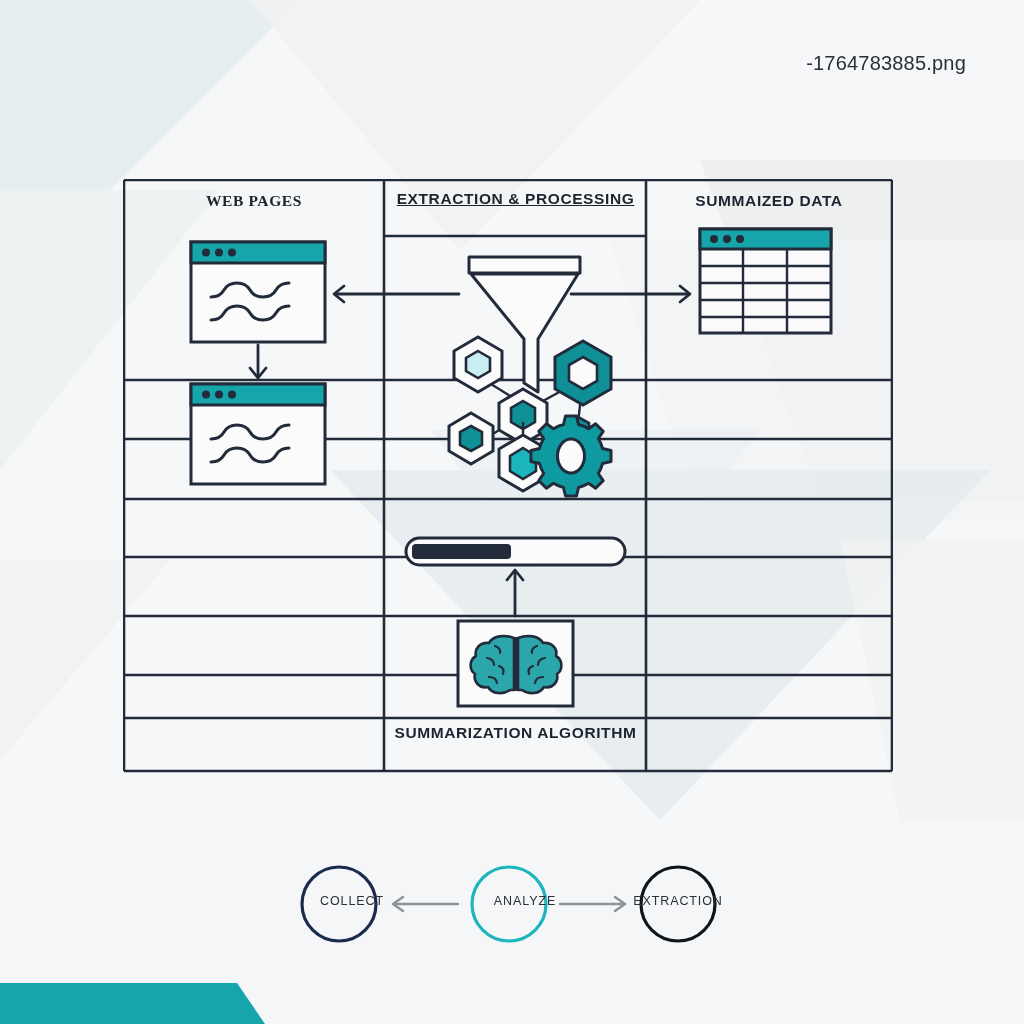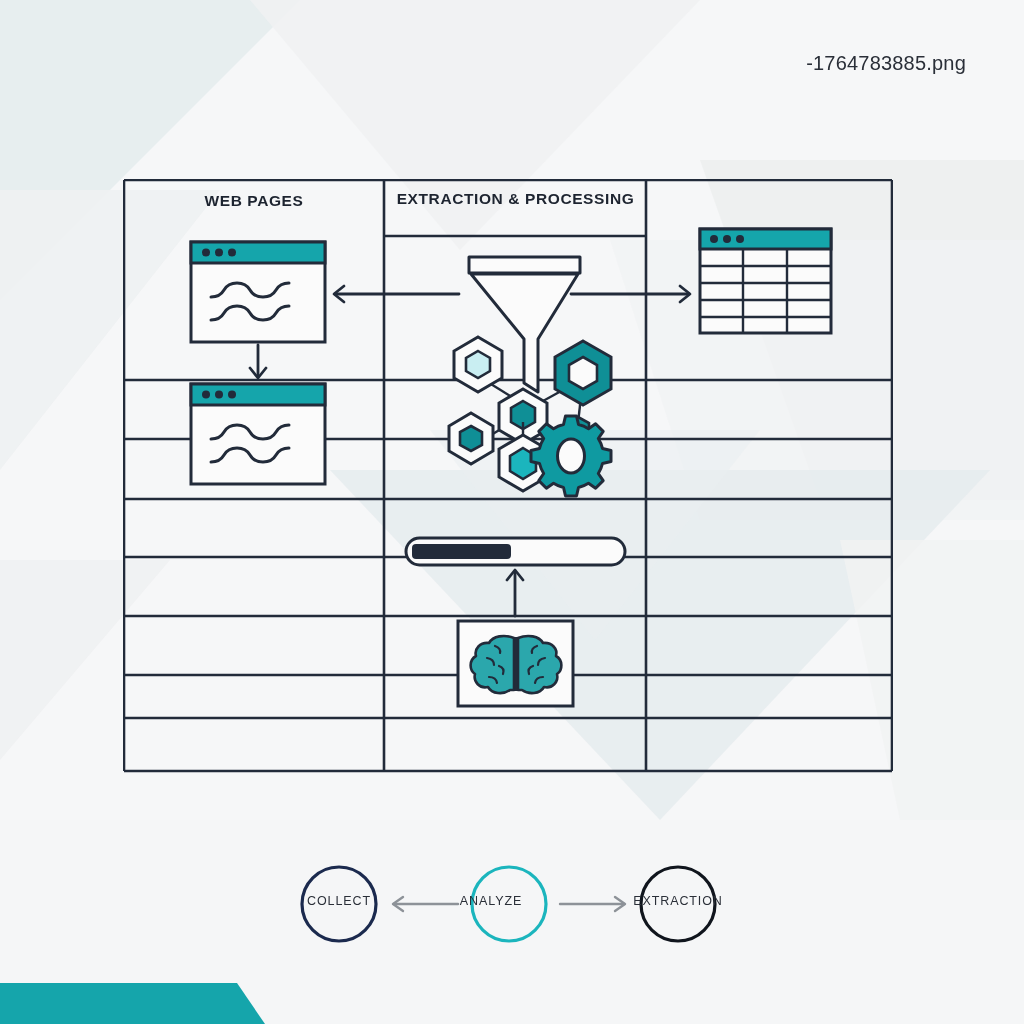--- a/index.html
+++ b/index.html
@@ -52,22 +52,22 @@
   
   .col-header {
     position: absolute;
     text-align: center;
     font-size: 15.5px;
     font-weight: bold;
     color: #1d2430;
     letter-spacing: 0.6px;
     line-height: 1.35;
   }
-  #header-web-pages   { left: 2px;   top: 12px;  width: 258px; }
-  #header-extraction  { left: 262px; top: 10px;  width: 261px; }
+  #header-web-pages   { left: 2px;   top: 12px;  width: 258px; font-family: Liberation Serif, serif; }
+  #header-extraction  { left: 262px; top: 10px;  width: 261px; text-decoration: underline; }
   #header-summarized  { left: 524px; top: 12px;  width: 244px; }
 
   #footer-summarization {
     position: absolute;
     left: 262px;
     top: 544px;
     width: 261px;
     text-align: center;
     font-size: 15.5px;
     font-weight: bold;
@@ -88,22 +88,22 @@
 
   .step-label {
     position: absolute;
     text-align: center;
     font-size: 12.5px;
     letter-spacing: 0.9px;
     color: #2a2f38;
     top: 42px;
     width: 90px;
   }
-  #step-label-collect   { left: 4px; }
-  #step-label-analyze   { left: 156px; }
+  #step-label-collect   { left: 4px; text-align: right; }
+  #step-label-analyze   { left: 190px; }
   #step-label-synsytize { left: 343px; }
 </style>
 </head>
 <body>
 
 <svg id="bg-deco" viewBox="0 0 1024 1024" xmlns="http://www.w3.org/2000/svg">
   <rect x="0" y="0" width="1024" height="1024" fill="#f4f5f6"></rect>
 
   <rect x="0" y="0" width="1024" height="1024" fill="#f6f7f8"></rect>
   <polygon points="0,0 300,0 0,300" fill="#e2ebec" opacity="0.75"></polygon>
@@ -274,21 +274,23 @@
         <line x1="577" y1="121" x2="708" y2="121"></line>
         <line x1="577" y1="138" x2="708" y2="138"></line>
         <line x1="620" y1="70" x2="620" y2="154"></line>
         <line x1="664" y1="70" x2="664" y2="154"></line>
       </g>
     </g>
   </svg>
 
   <div class="col-header" id="header-web-pages">WEB PAGES</div>
   <div class="col-header" id="header-extraction">EXTRACTION &amp; PROCESSING</div>
-
+  <div class="col-header" id="header-summarized">SUMMAIZED DATA</div>
+
+  <div id="footer-summarization">SUMMARIZATION ALGORITHM</div>
 </div>
 
 <div id="steps-row">
   <svg id="steps-svg" viewBox="0 0 440 108" xmlns="http://www.w3.org/2000/svg">
     <circle cx="49" cy="52" r="37" fill="none" stroke="#1b2a4e" stroke-width="3.2"></circle>
     <circle cx="219" cy="52" r="37" fill="none" stroke="#1bb5bd" stroke-width="3.2"></circle>
     <circle cx="388" cy="52" r="37" fill="none" stroke="#10151d" stroke-width="3.2"></circle>
 
     <g stroke="#8d9298" stroke-width="2.4" fill="none" stroke-linecap="round" stroke-linejoin="round">
       <line x1="168" y1="52" x2="104" y2="52"></line>

